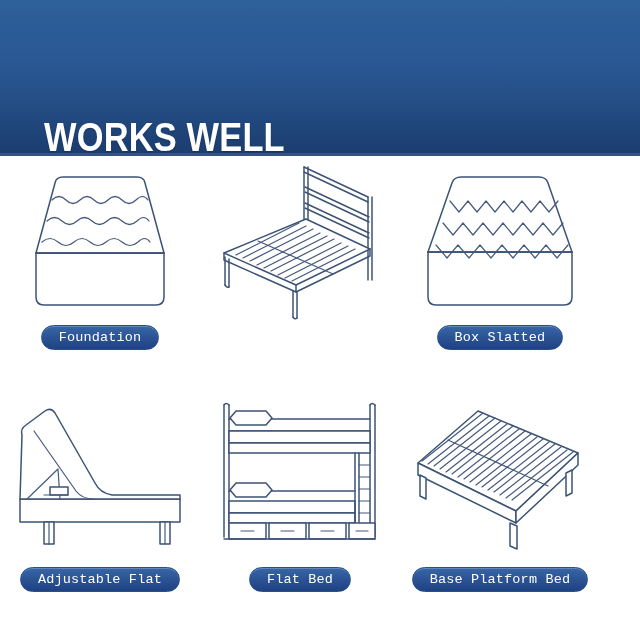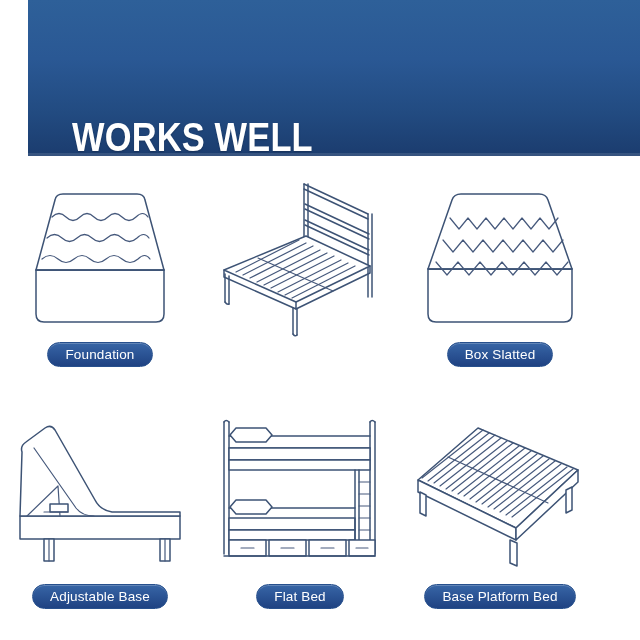--- a/index.html
+++ b/index.html
@@ -10,21 +10,20 @@
     overflow: hidden;
     background: #ffffff;
     font-family: "Liberation Sans", sans-serif;
   }
 
   #page {
     position: relative;
     width: 640px;
     height: 640px;
     background: #ffffff;
-    padding-left: 28px;
   }
 
   
   .header {
     position: relative;
     width: 640px;
     height: 156px;
     background: linear-gradient(180deg, #2e6099 0%, #2a5894 38%, #224b81 72%, #1b3c6e 100%);
     overflow: hidden;
   }
@@ -51,26 +50,27 @@
     transform-origin: left top;
     text-shadow: 0 1px 2px rgba(0,0,0,0.22);
     white-space: pre;
   }
   .header-title .line { display: block; }
 
   
   .grid {
     position: absolute;
     left: 0;
-    top: 156px;
+    top: 139px;
     width: 520px;
     height: 484px;
     display: grid;
     grid-template-columns: repeat(3, 1fr);
     grid-template-rows: repeat(2, 1fr);
+    font-family: Liberation Mono, monospace;
   }
 
   .cell {
     position: relative;
     display: flex;
     flex-direction: column;
     align-items: center;
     justify-content: flex-start;
   }
 
@@ -227,21 +227,21 @@
 
           <path class="stroke fill-white" d="M50 100 L68 100 L68 108 L50 108 Z"></path>
           <path class="stroke-thin" d="M44 108 L68 108"></path>
 
           <path class="stroke fill-white" d="M44 135 L54 135 L54 157 L44 157 Z"></path>
           <path class="stroke-thin" d="M49 135 L49 157"></path>
           <path class="stroke fill-white" d="M160 135 L170 135 L170 157 L160 157 Z"></path>
           <path class="stroke-thin" d="M165 135 L165 157"></path>
         </svg>
       </div>
-      <span class="pill">Adjustable Base</span>
+      <span class="pill">Adjustable Flat</span>
     </div>
 
     <div class="cell">
       <div class="art">
         <svg viewBox="0 0 200 178" xmlns="http://www.w3.org/2000/svg">
 
           <path class="stroke" d="M24 18 L24 150"></path>
           <path class="stroke" d="M29 18 L29 150"></path>
           <path class="stroke" d="M24 18 q2 -3 5 0"></path>
 

